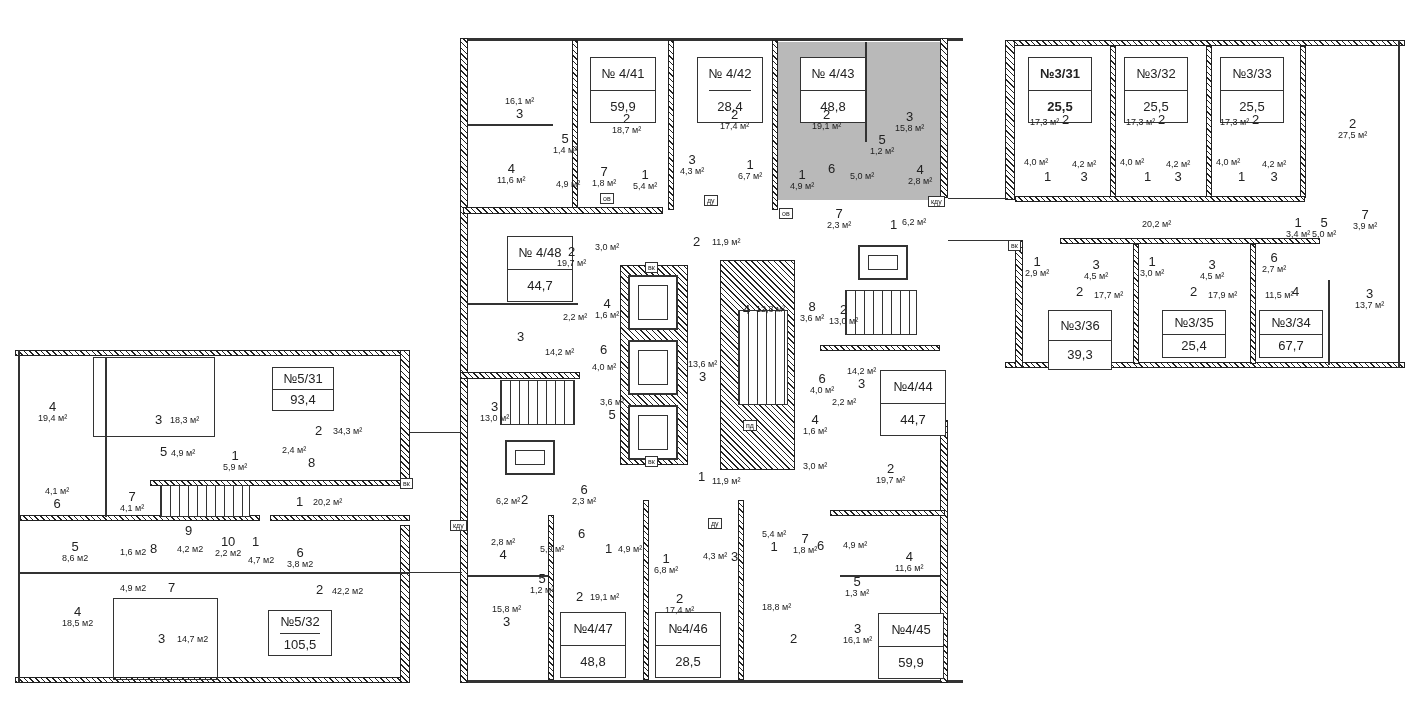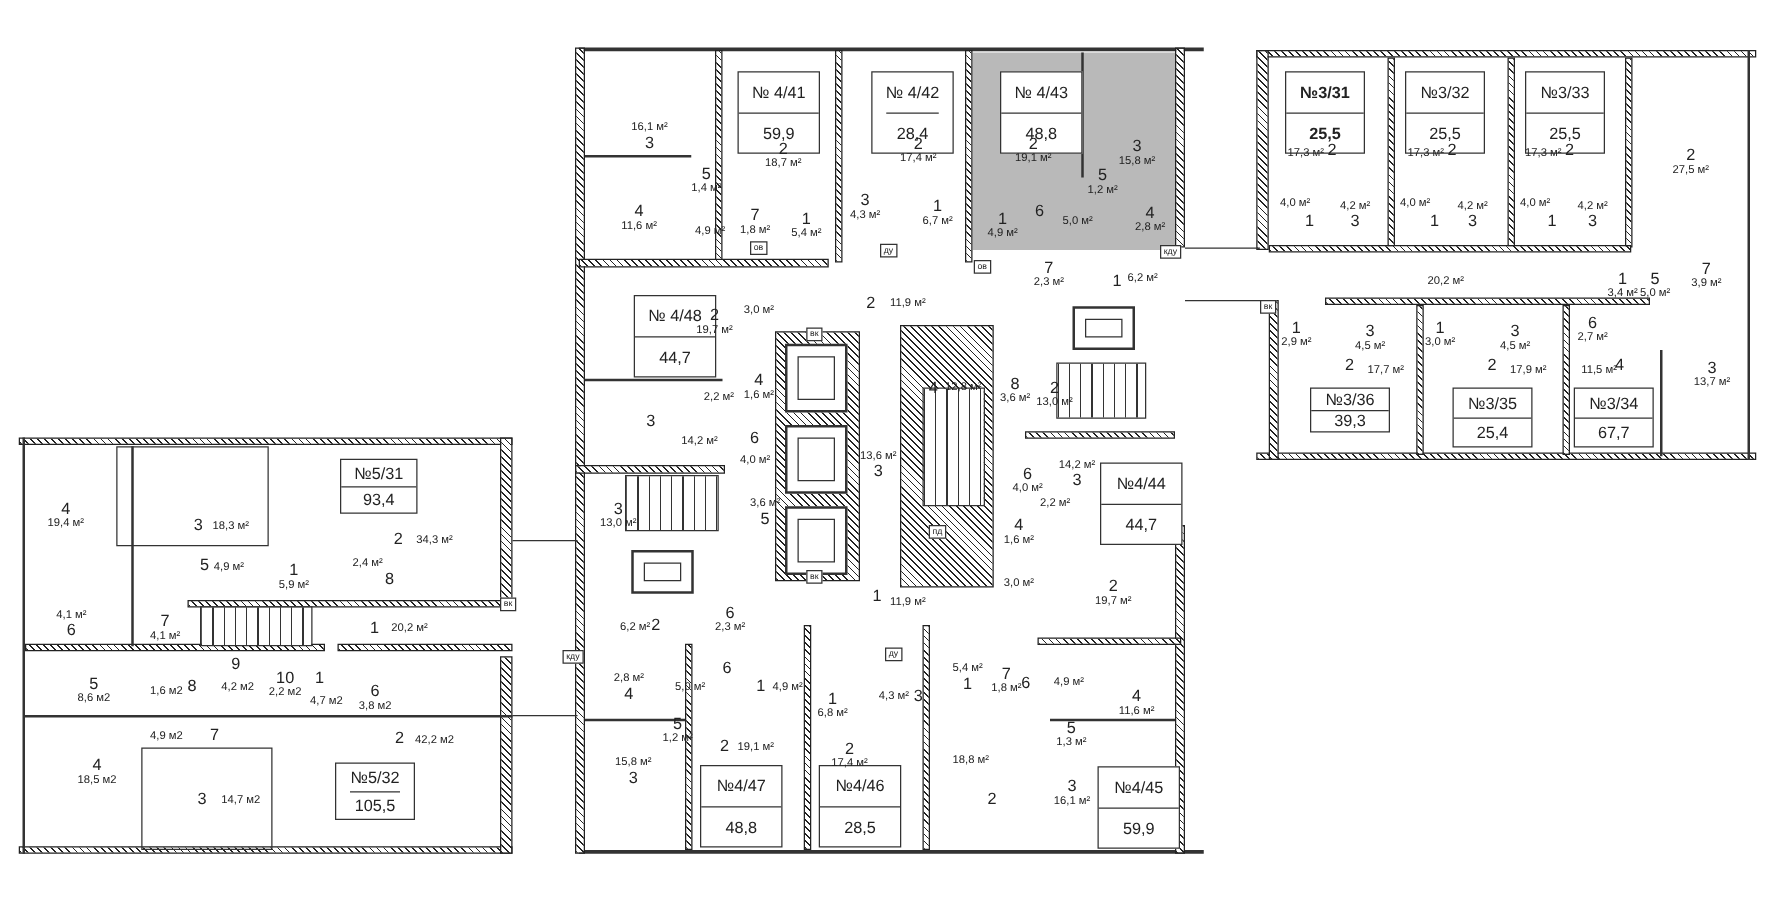--- a/index.html
+++ b/index.html
@@ -368,21 +368,21 @@
     <span class="area">25,5</span>
   </div>
   <div class="apt-label" style="left:1124px;top:57px;width:64px;">
     <span class="no">№3/32</span>
     <span class="area">25,5</span>
   </div>
   <div class="apt-label" style="left:1220px;top:57px;width:64px;">
     <span class="no">№3/33</span>
     <span class="area">25,5</span>
   </div>
-  <div class="apt-label" style="left:1048px;top:310px;width:64px;height:36px;">
+  <div class="apt-label" style="left:1048px;top:310px;width:64px;height:60px;">
     <span class="no">№3/36</span>
     <span class="area">39,3</span>
   </div>
   <div class="apt-label" style="left:1162px;top:310px;width:64px;height:48px;">
     <span class="no">№3/35</span>
     <span class="area">25,4</span>
   </div>
   <div class="apt-label" style="left:1259px;top:310px;width:64px;height:48px;">
     <span class="no">№3/34</span>
     <span class="area">67,7</span>

